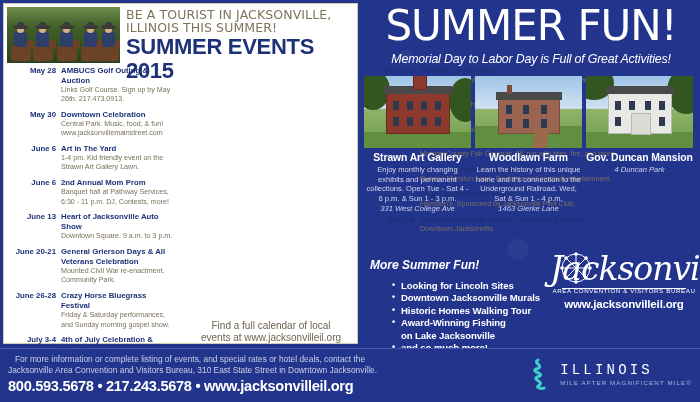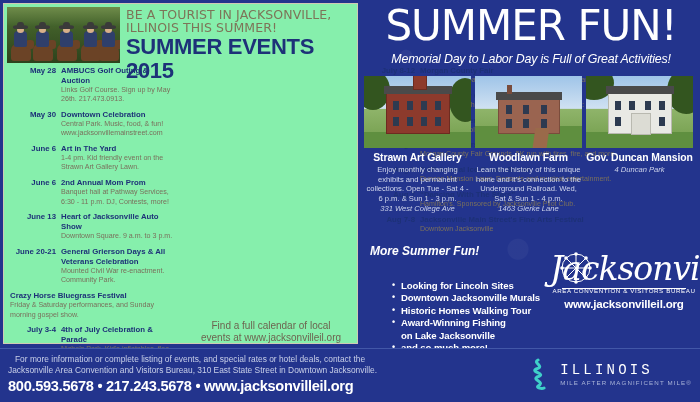--- a/index.html
+++ b/index.html
@@ -19,21 +19,21 @@
       radial-gradient(circle at 74% 62%, rgba(255,255,255,.04) 0 10px, transparent 11px),
       radial-gradient(circle at 88% 28%, rgba(255,255,255,.05) 0 7px, transparent 8px),
       radial-gradient(circle at 46% 82%, rgba(255,255,255,.04) 0 8px, transparent 9px),
       radial-gradient(circle at 20% 72%, rgba(255,255,255,.045) 0 6px, transparent 7px),
       radial-gradient(circle at 66% 90%, rgba(255,255,255,.035) 0 9px, transparent 10px);
   }
 
   
   .left-panel{
     position:absolute;left:3px;top:3px;width:355px;height:341px;
-    background:#86efac;
+    background:#ffffff;
     border:1px solid #cfcab4;
     box-sizing:border-box;
   }
   .left-inner{position:absolute;inset:0;}
 
   
   .hdr-photo{
     position:absolute;left:3px;top:3px;width:113px;height:56px;
     background:linear-gradient(#5b7a3a 0%,#3f5c28 42%,#2d421c 100%);
     overflow:hidden;
@@ -104,21 +104,21 @@
   .roof{position:absolute;left:-3px;top:-7px;width:calc(100% + 6px);height:8px;
     background:#4a4a4a;}
   .win{position:absolute;width:6px;height:9px;background:#2d3a50;}
   .card-title{text-align:center;color:#ffffff;font-weight:bold;font-size:10.4px;
     line-height:12px;margin-top:4px;letter-spacing:-.1px;}
   .card-desc{text-align:center;color:#d3d8ee;font-size:7.6px;line-height:9.6px;
     margin-top:1px;}
   .card-addr{text-align:center;color:#cdd3ea;font-size:7.6px;font-style:italic;
     line-height:9.6px;margin-top:1px;}
 
-  .more-title{position:absolute;left:8px;top:244px;font-size:12px;font-weight:bold;
+  .more-title{position:absolute;left:8px;top:258px;font-size:12px;font-weight:bold;
     font-style:italic;color:#ffffff;}
   .more-list{position:absolute;left:22px;top:272px;width:180px;margin:8px;padding:0;
     list-style:none;}
   .more-list li{color:#ffffff;font-size:9.6px;font-weight:bold;line-height:12.4px;
     position:relative;padding-left:9px;letter-spacing:-.1px;}
   .more-list li:before{content:"\2022";position:absolute;left:0;top:-1px;
     color:#ffffff;font-size:9px;}
   .more-list li.cont:before{content:"";}
 
   
@@ -229,20 +229,21 @@
               </div>
             </div>
           <div class="ev">
               <div class="ev-date">June 20-21</div>
               <div class="ev-body">
                 <div class="ev-title">General Grierson Days &amp; All Veterans Celebration</div>
                 <div class="ev-desc">Mounted Civil War re-enactment. Community Park.</div>
               </div>
             </div>
           <div class="ev">
+              <div class="ev-date">June 26-28</div>
               <div class="ev-body">
                 <div class="ev-title">Crazy Horse Bluegrass Festival</div>
                 <div class="ev-desc">Friday &amp; Saturday performances, and Sunday morning gospel show.</div>
               </div>
             </div>
           <div class="ev">
               <div class="ev-date">July 3-4</div>
               <div class="ev-body">
                 <div class="ev-title">4th of July Celebration &amp; Parade</div>
                 <div class="ev-desc">Nichols Park. Kid's inflatables, flea market, live music, fireworks and more!</div>

